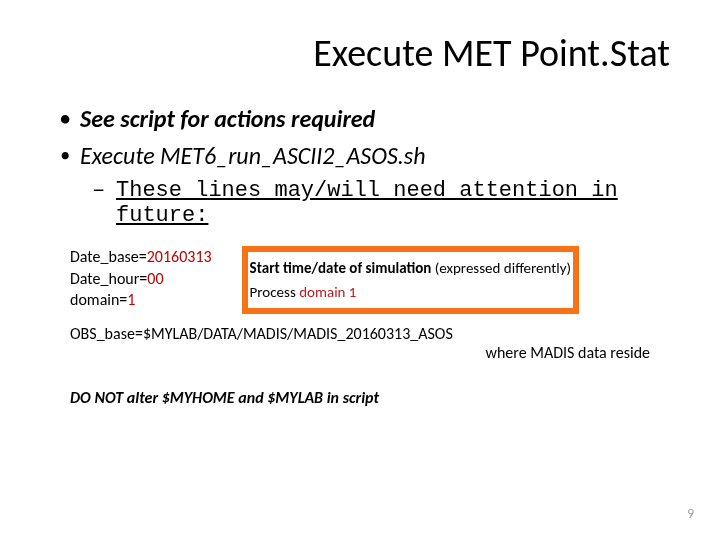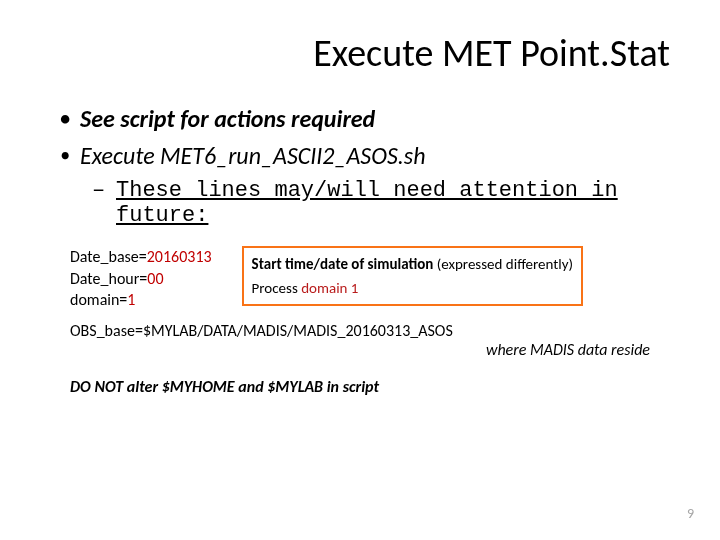--- a/index.html
+++ b/index.html
@@ -58,37 +58,36 @@
     margin-left: 20px;
     margin-bottom: 10px;
   }
   .code-block {
     font-size: 16px;
     line-height: 1.35;
     flex: 0 0 auto;
   }
   .red { color: #c00000; }
   .box {
-    border: 2px solid #f97316;
-    padding: 4px 8px;
+    border: 6px solid #f97316;
+    padding: 4px 2px;
     font-size: 15px;
     line-height: 1.6;
   }
   .box .red { color: #b91c1c; text-align: center; }
   .obs {
     font-size: 16px;
     margin-left: 20px;
     margin-top: 4px;
   }
   .obs-note {
     font-size: 16px;
-    font-style: italic;
     text-align: right;
     margin-right: 20px;
-    margin-bottom: 18px;
+    margin-bottom: 26px;
   }
   .warn {
     font-size: 16px;
     font-weight: 700;
     font-style: italic;
     margin-left: 20px;
   }
   .slidenum {
     position: absolute;
     right: 26px;

